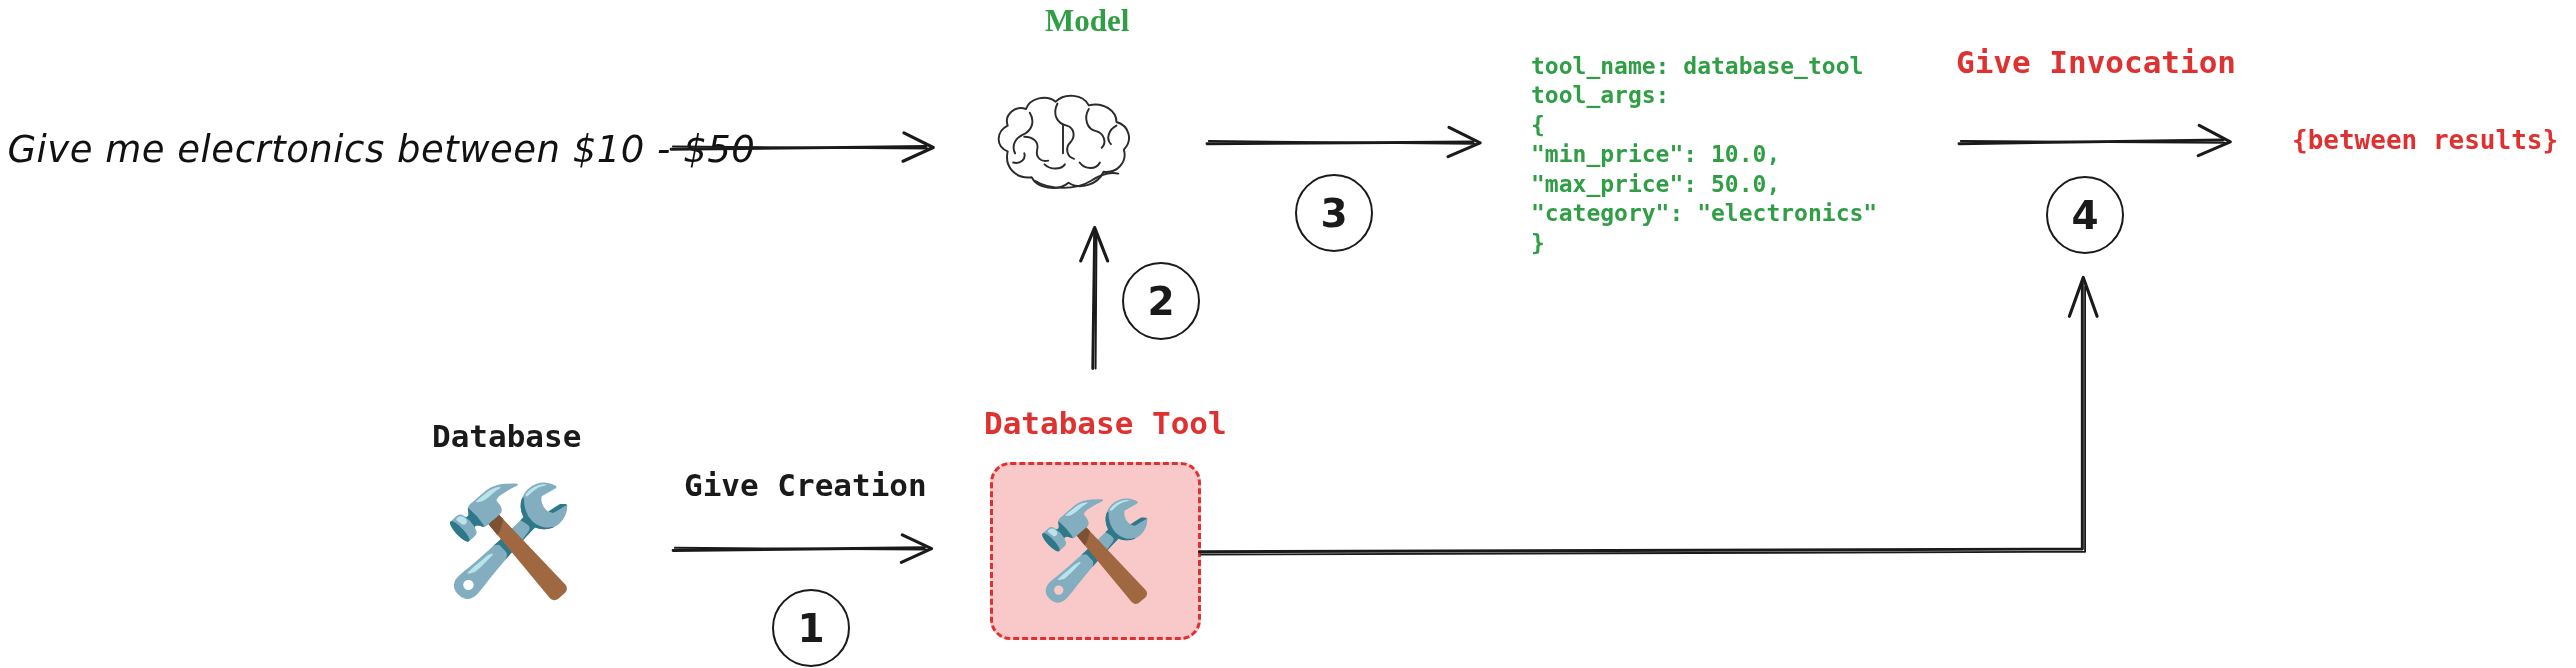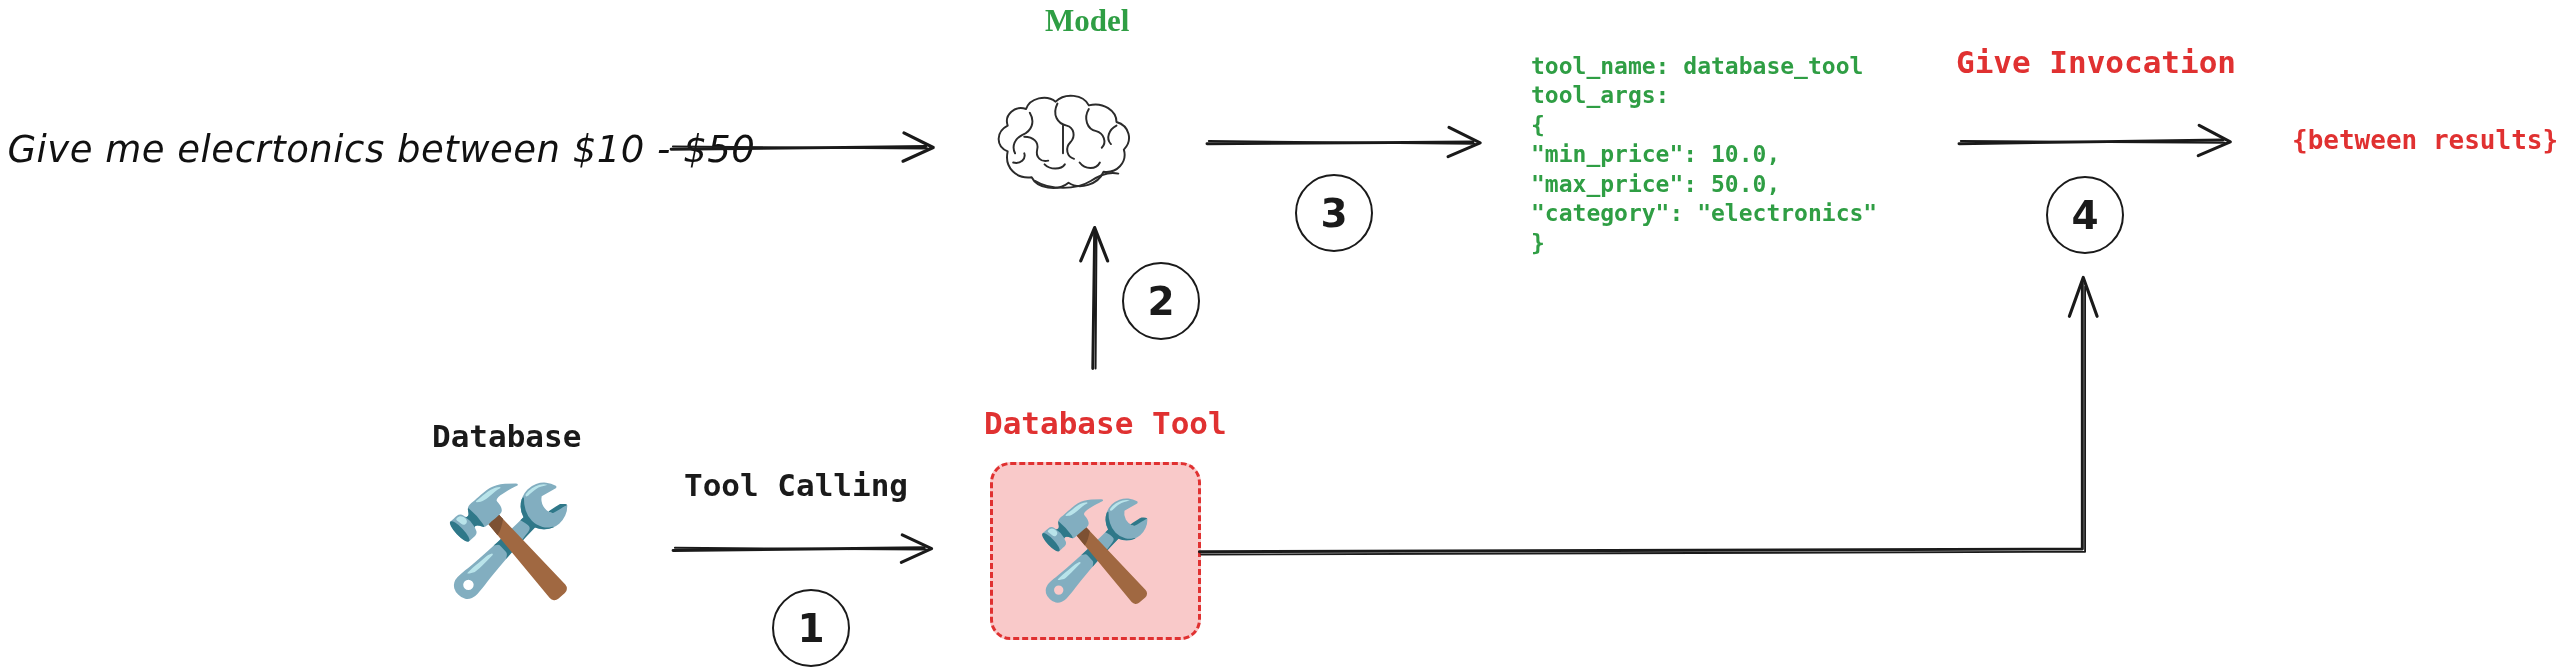--- a/index.html
+++ b/index.html
@@ -161,21 +161,21 @@
       <path d="M18,42 L33,6 L47,42" stroke="#1a1a1a" stroke-width="3.4" fill="none" stroke-linecap="round" stroke-linejoin="round"></path>
     </svg>
   </div>
 
   <div class="abs step-circle" style="left:1122px; top:262px;">2</div>
 
   <div class="abs mono-label black" style="left:415px; top:418px;margin-left:17px;">Database</div>
 
   <div class="abs emoji" style="left:442px; top:488px; font-size:107px;">🛠️</div>
 
-  <div class="abs mono-label black" style="left:684px; top:467px;">Tool Calling</div>
+  <div class="abs mono-label black" style="left:684px; top:467px;">Give Creation</div>
 
   <div class="abs" style="left:668px; top:523px;">
     <svg width="287" height="55" viewBox="0 0 310 60">
       <path d="M4,30 L278,27" stroke="#1a1a1a" stroke-width="3.2" fill="none" stroke-linecap="round"></path>
       <path d="M6,27 L280,29" stroke="#1a1a1a" stroke-width="2.2" fill="none" stroke-linecap="round"></path>
       <path d="M254,13 L286,28 L253,43" stroke="#1a1a1a" stroke-width="3.4" fill="none" stroke-linecap="round" stroke-linejoin="round"></path>
     </svg>
   </div>
 
   <div class="abs step-circle" style="left:772px; top:589px;">1</div>

